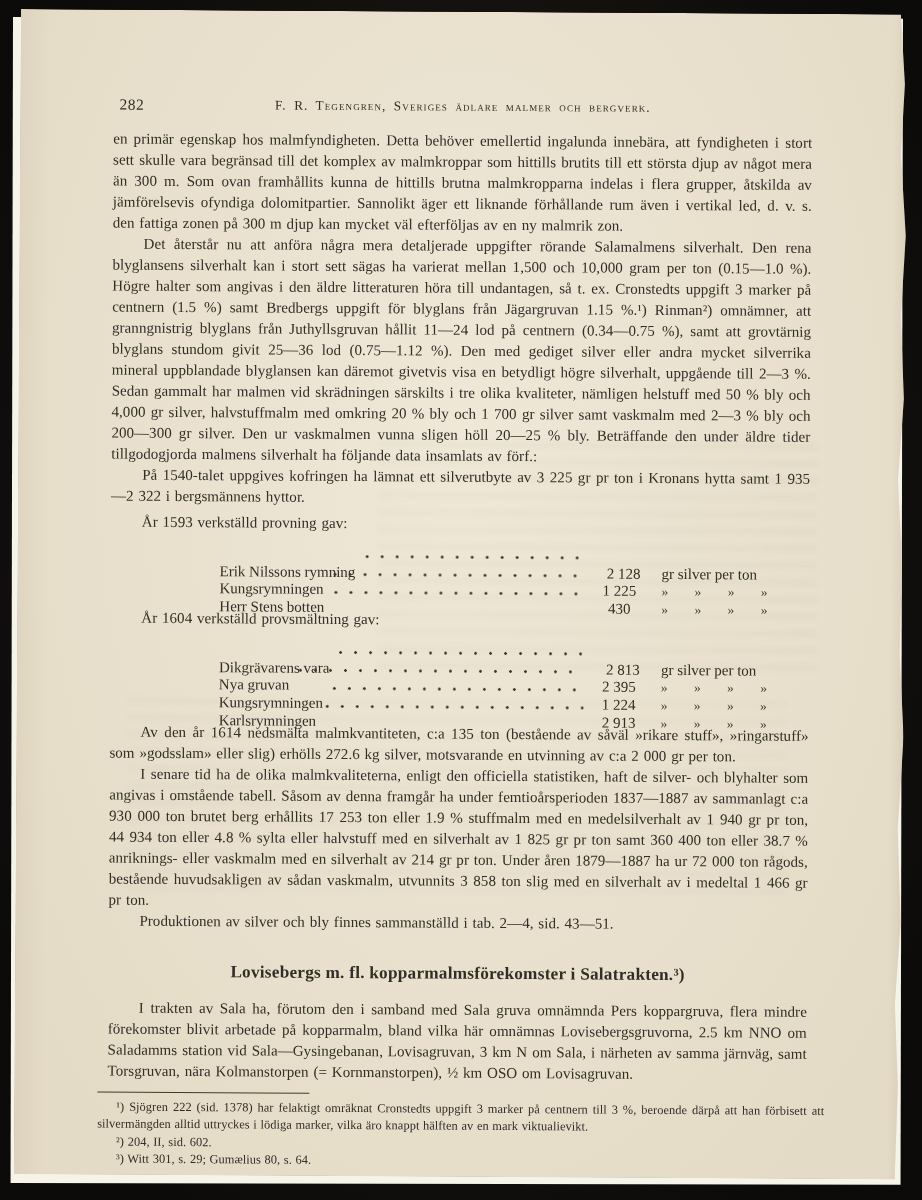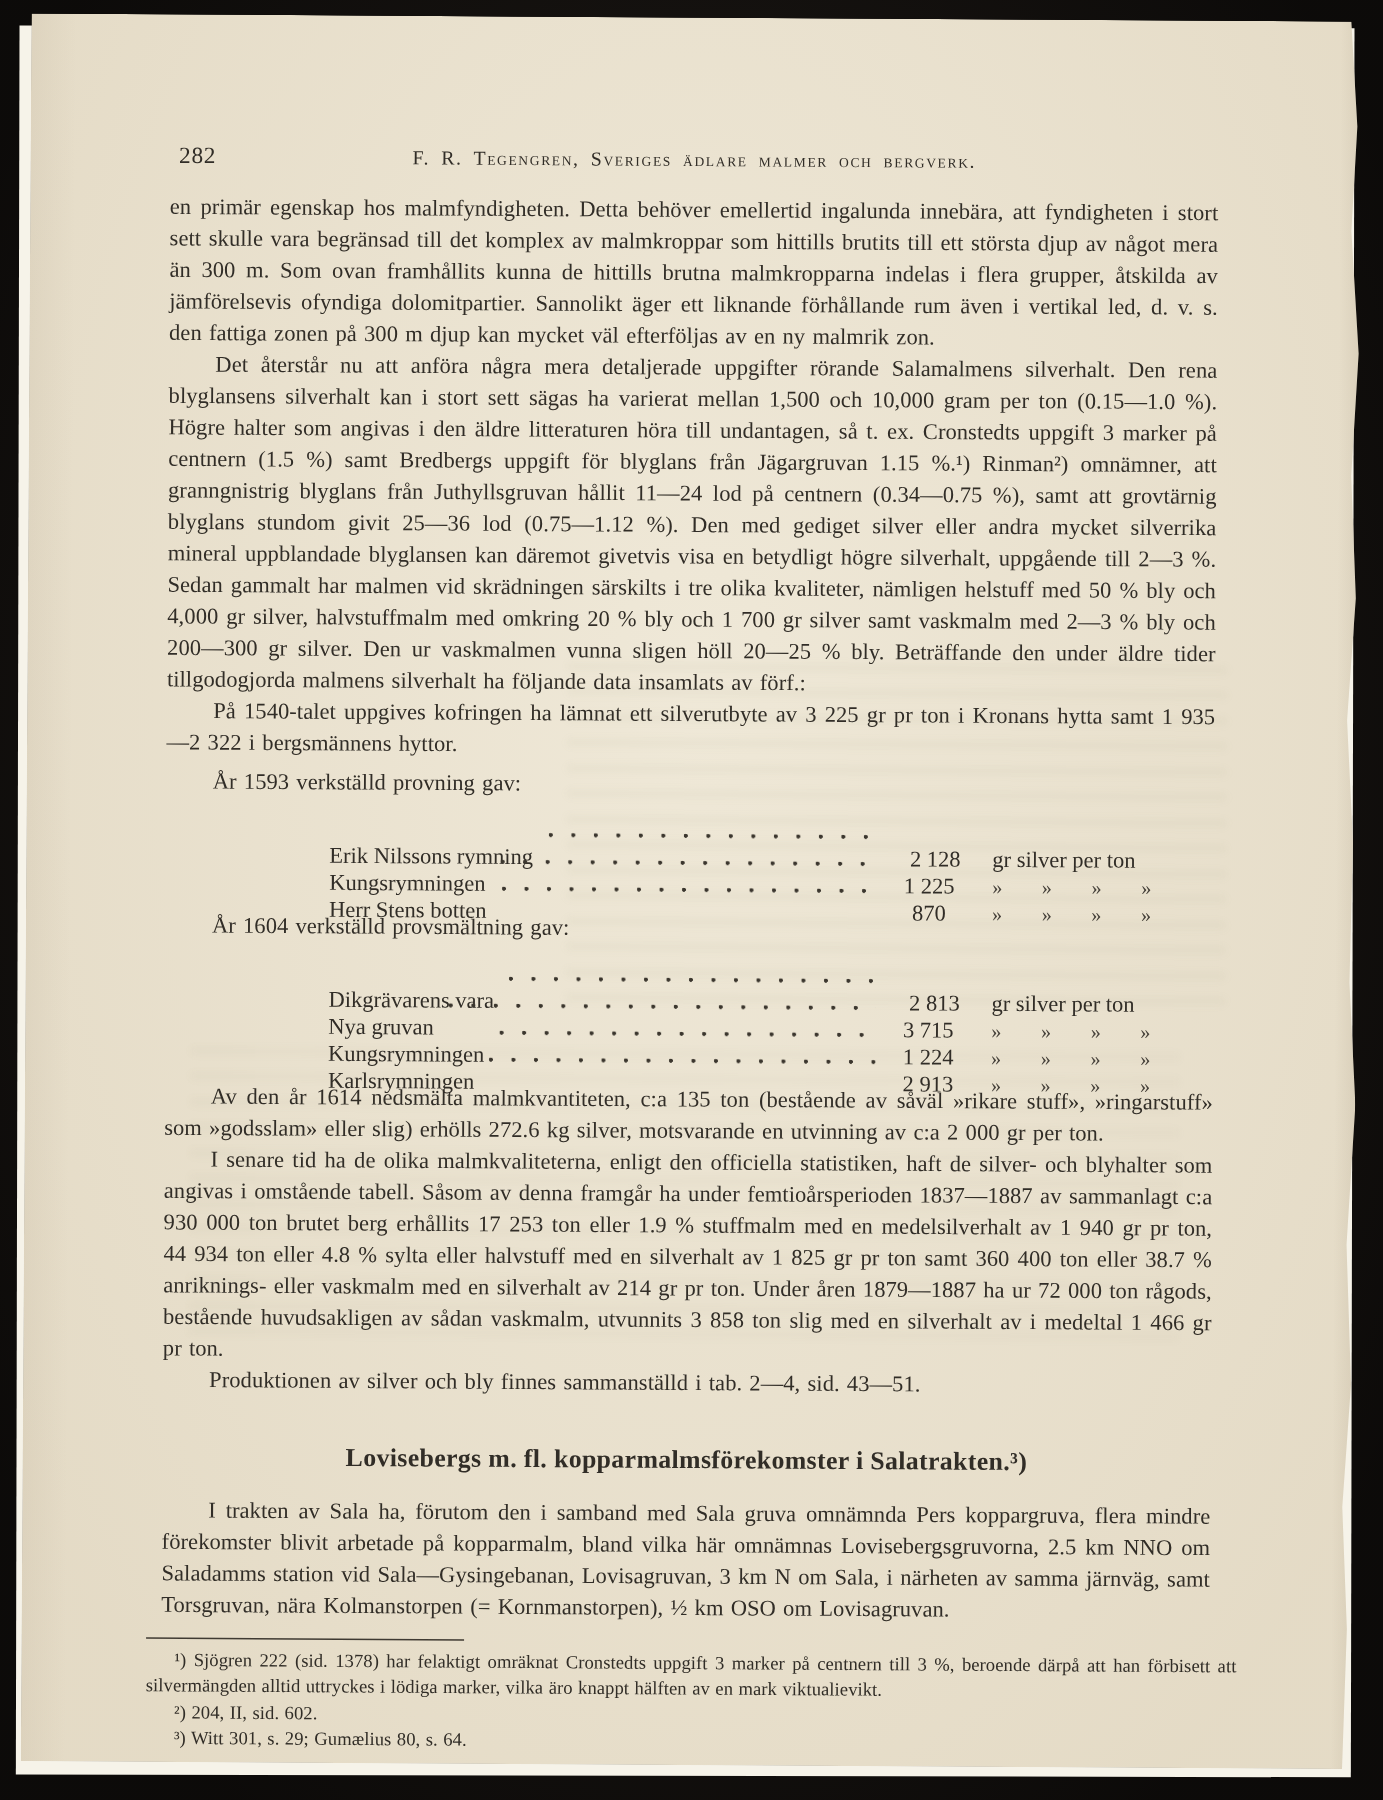--- a/index.html
+++ b/index.html
@@ -86,37 +86,37 @@
       </div>
       <div class="trow">
         <span class="tlabel">Kungsrymningen</span>
         <span class="tleader"></span>
         <span class="tvalue">1 225</span>
         <span class="tunit ditto">» » » »</span>
       </div>
       <div class="trow">
         <span class="tlabel">Herr Stens botten</span>
         <span class="tleader"></span>
-        <span class="tvalue">870</span>
+        <span class="tvalue">430</span>
         <span class="tunit ditto">» » » »</span>
       </div>
     </div>
 
     <p class="table-intro">År 1604 verkställd provsmältning gav:</p>
     <div class="silver-table">
       <div class="trow">
         <span class="tlabel">Dikgrävarens vara</span>
         <span class="tleader"></span>
         <span class="tvalue">2 813</span>
         <span class="tunit">gr silver per ton</span>
       </div>
       <div class="trow">
         <span class="tlabel">Nya gruvan</span>
         <span class="tleader"></span>
-        <span class="tvalue">3 715</span>
+        <span class="tvalue">2 395</span>
         <span class="tunit ditto">» » » »</span>
       </div>
       <div class="trow">
         <span class="tlabel">Kungsrymningen</span>
         <span class="tleader"></span>
         <span class="tvalue">1 224</span>
         <span class="tunit ditto">» » » »</span>
       </div>
       <div class="trow">
         <span class="tlabel">Karlsrymningen</span>

